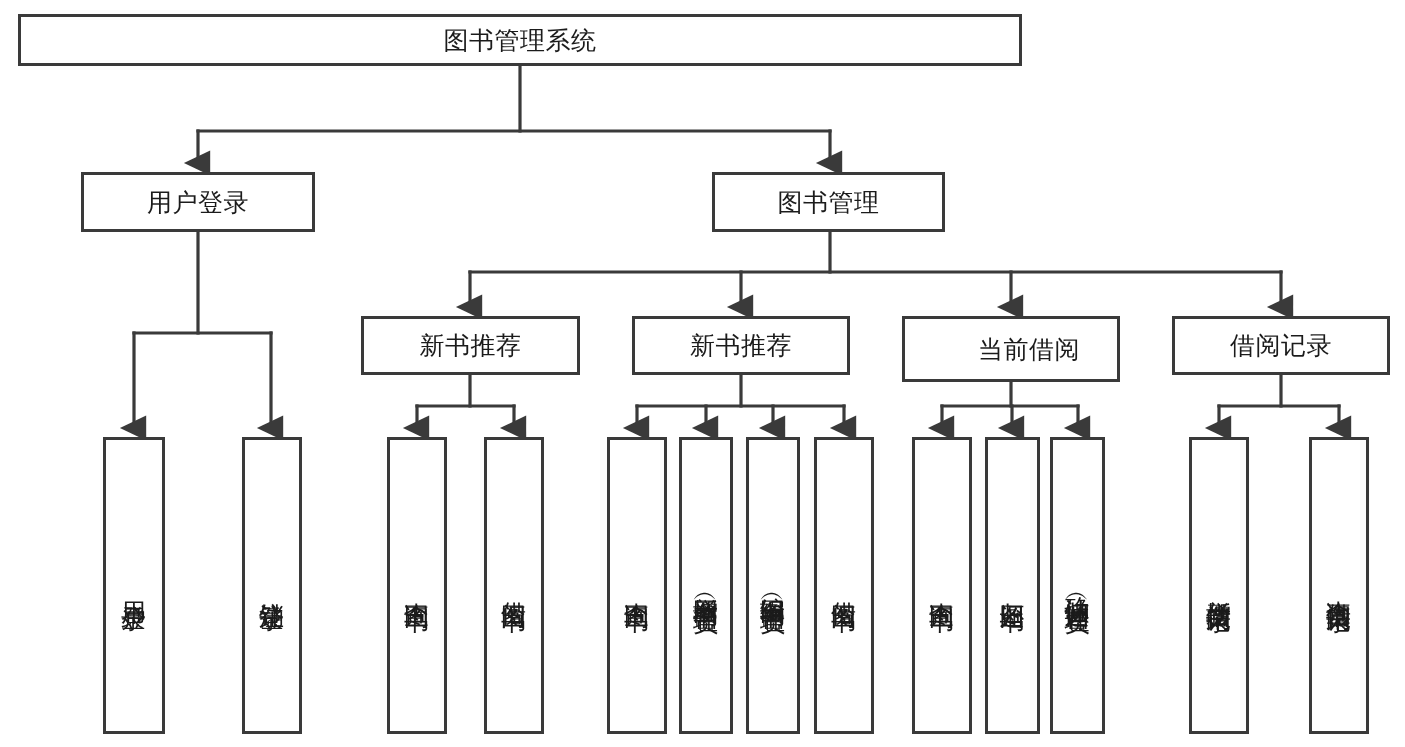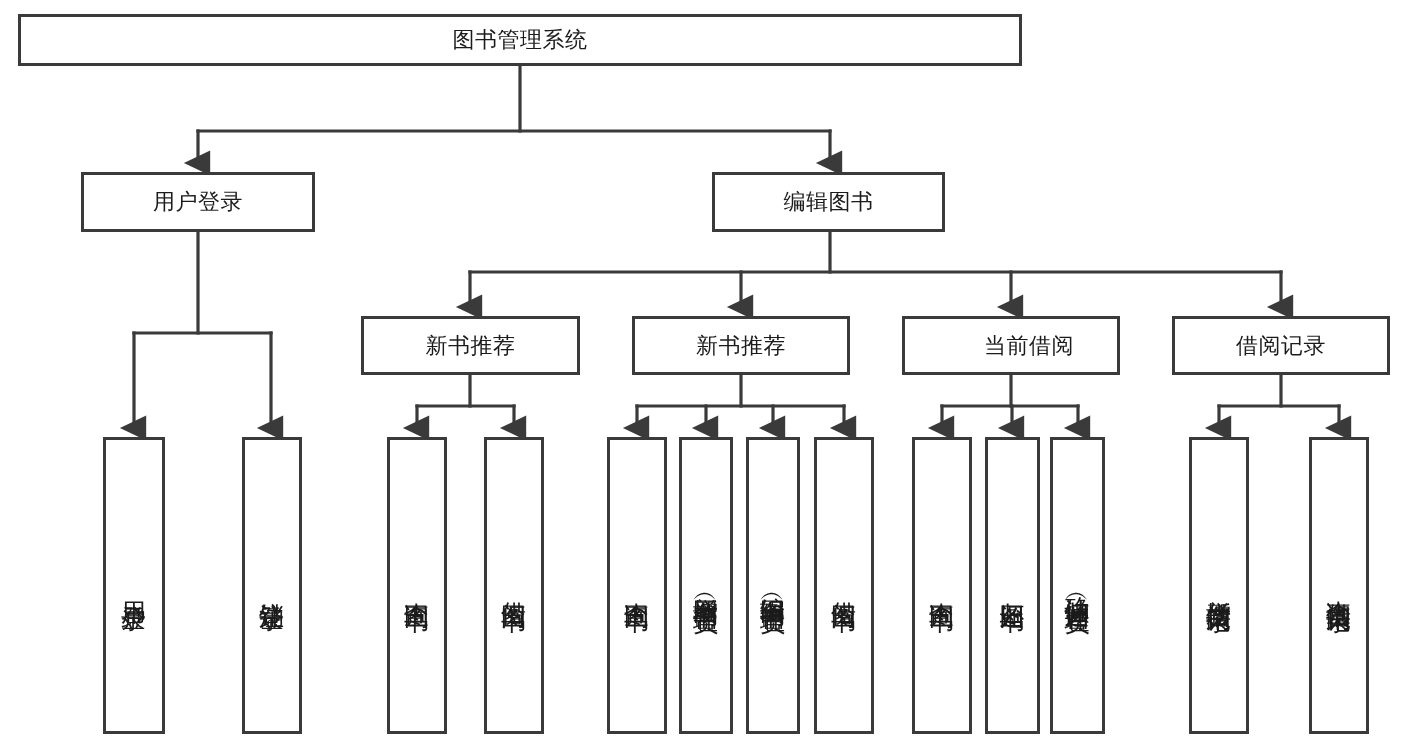--- a/index.html
+++ b/index.html
@@ -29,21 +29,21 @@
     position: absolute;
     box-sizing: border-box;
     background: #ffffff;
     border: 3px solid #3a3a3a;
     display: flex;
     align-items: center;
     justify-content: center;
     color: #1b1b1b;
   }
   .node.h-node {
-    font-size: 22px;
+    font-size: 25px;
     letter-spacing: 0.5px;
   }
   .node.v-node {
     font-size: 25px;
   }
   .v-label {
     writing-mode: vertical-rl;
     text-orientation: upright;
     line-height: 1.12;
     letter-spacing: 2px;
@@ -121,30 +121,30 @@
   </svg>
 
   <div class="node h-node" style="left:18px; top:14px; width:1004px; height:52px;">
     <span class="h-label">图书管理系统</span>
   </div>
 
   <div class="node h-node" style="left:81px; top:172px; width:234px; height:60px;">
     <span class="h-label">用户登录</span>
   </div>
   <div class="node h-node" style="left:712px; top:172px; width:233px; height:60px;">
-    <span class="h-label">编辑图书</span>
+    <span class="h-label">图书管理</span>
   </div>
 
   <div class="node h-node" style="left:361px; top:316px; width:219px; height:59px;">
     <span class="h-label">新书推荐</span>
   </div>
   <div class="node h-node" style="left:632px; top:316px; width:218px; height:59px;">
     <span class="h-label">新书推荐</span>
   </div>
-  <div class="node h-node" style="left:902px; top:316px; width:218px; height:59px;padding-left:36px;">
+  <div class="node h-node" style="left:902px; top:316px; width:218px; height:66px;padding-left:36px;">
     <span class="h-label">当前借阅</span>
   </div>
   <div class="node h-node" style="left:1172px; top:316px; width:218px; height:59px;">
     <span class="h-label">借阅记录</span>
   </div>
 
   <div class="node v-node" style="left:103px; top:437px; width:62px; height:297px;">
     <span class="v-label">用户登录</span>
   </div>
   <div class="node v-node" style="left:242px; top:437px; width:60px; height:297px;">

